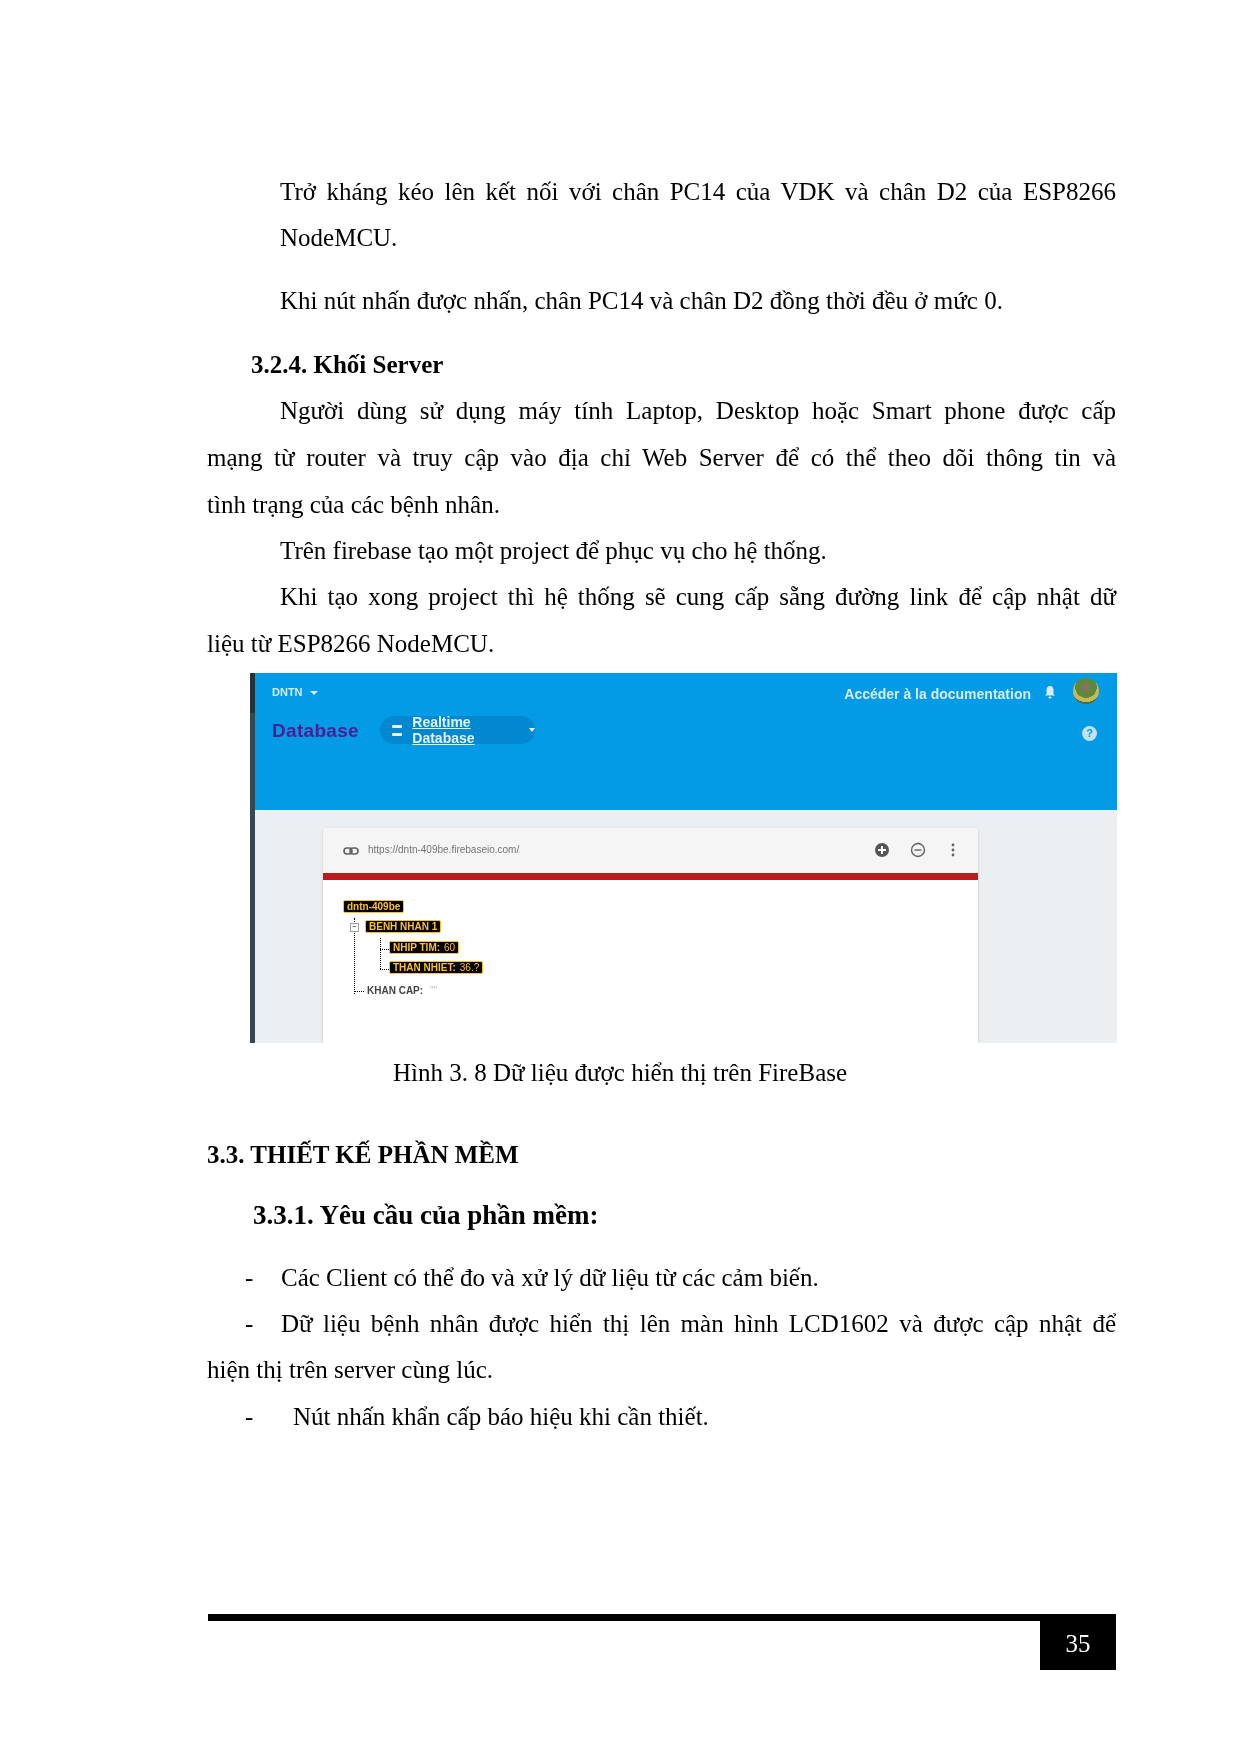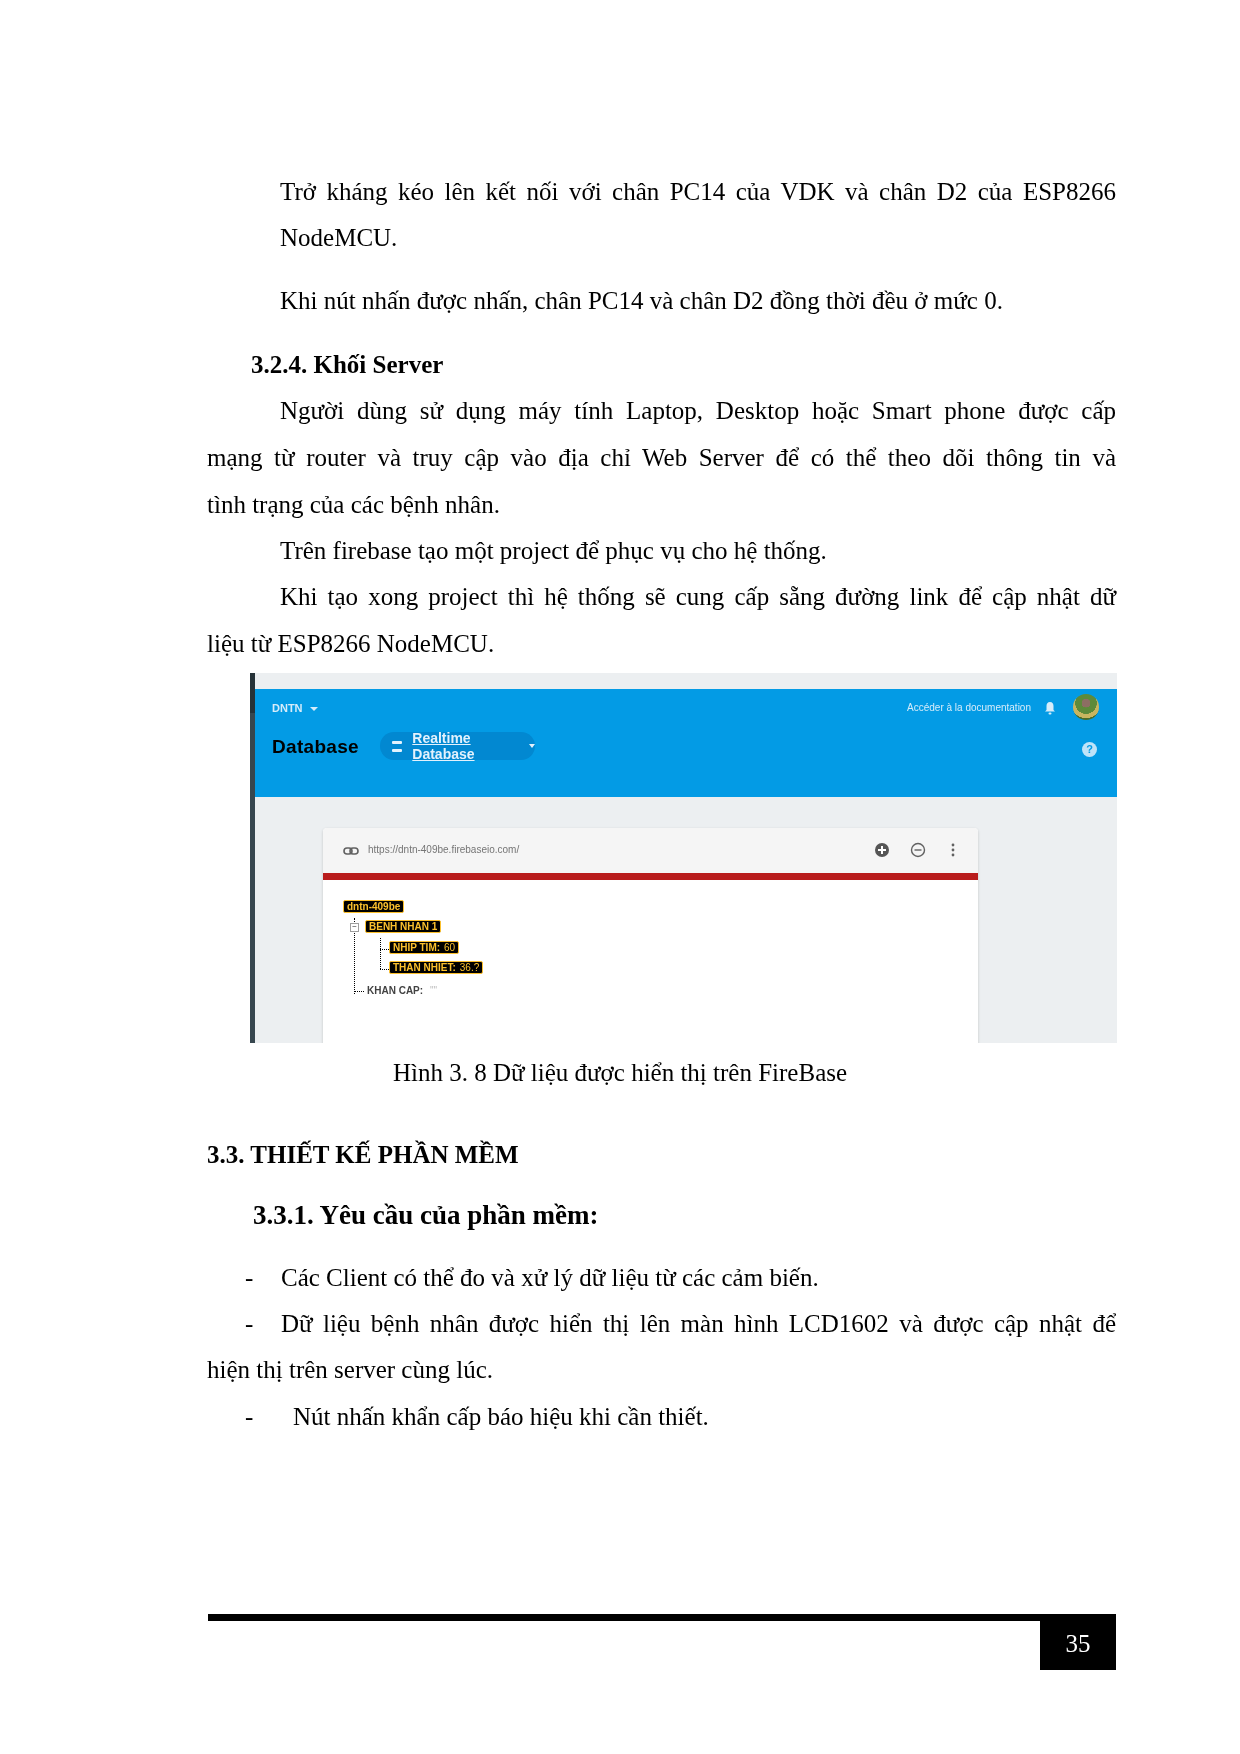--- a/index.html
+++ b/index.html
@@ -7,37 +7,37 @@
          font-family: "Liberation Serif", serif; color: #000; }
   .p { position: absolute; font-size: 25px; line-height: 30px; white-space: nowrap; }
   .h-bold { font-weight: bold; }
   .just { text-align: justify; text-align-last: justify; white-space: normal; }
 
   
   .fig { position: absolute; left: 250px; top: 673px; width: 867px; height: 370px;
          background: #eceff1; overflow: hidden; font-family: "Liberation Sans", sans-serif; }
   .fig-leftbar { position: absolute; left: 0; top: 0; width: 5px; height: 370px; background: #37474f; }
   .fig-leftbar-top { position: absolute; left: 0; top: 0; width: 5px; height: 40px; background: #263238; }
-  .fb-header { position: absolute; left: 5px; top: 0; right: 0; height: 108px; background: #039be5; color: #fff; margin-top: 16px; }
+  .fb-header { position: absolute; left: 5px; top: 0; right: 0; height: 137px; background: #039be5; color: #fff; }
   .fb-project { position: absolute; left: 17px; top: 13px; font-size: 11px; font-weight: bold; color: #d6ecfa; }
   .fb-caret { display: inline-block; width: 0; height: 0; border-left: 4px solid transparent;
               border-right: 4px solid transparent; border-top: 4px solid #d6ecfa; margin-left: 7px; vertical-align: middle; }
-  .fb-title { position: absolute; left: 17px; top: 47px; font-size: 19px; font-weight: bold; color: #000000; letter-spacing: 0.3px; }
+  .fb-title { position: absolute; left: 17px; top: 47px; font-size: 19px; font-weight: bold; color: #4c1d95; letter-spacing: 0.3px; }
   .fb-dbselect { position: absolute; left: 125px; top: 43px; width: 155px; height: 28px; background: #0288d1;
                  border-radius: 14px; display: flex; align-items: center; }
   .fb-dbicon { margin-left: 12px; width: 12px; height: 11px; display: flex; flex-direction: column; justify-content: space-between; }
   .fb-dbicon span { display: block; height: 3px; background: #e3f2fd; border-radius: 1px; }
   .fb-dblabel { font-size: 14px; color: #e3f2fd; margin-left: 10px; font-weight: bold; text-decoration: underline; }
   .fb-dbcaret { display: inline-block; width: 0; height: 0; border-left: 3.5px solid transparent;
                 border-right: 3.5px solid transparent; border-top: 4px solid #e3f2fd; margin-left: 10px; }
   .fb-tabs { position: absolute; left: 17px; top: 82px; display: flex; }
   .fb-tab { font-size: 11px; font-weight: bold; color: #bfe3f8; margin-right: 24px; position: relative; height: 35px; }
   .fb-tab.active { color: #ffffff; }
   .fb-tab.active::after { content: ""; position: absolute; left: -2px; right: -2px; bottom: 0; height: 3px; background: #fff; border-radius: 2px 2px 0 0; }
-  .fb-doc { position: absolute; right: 86px; top: 13px; font-size: 10px; font-weight: normal; color: #d6ecfa; }
+  .fb-doc { position: absolute; right: 86px; top: 13px; font-size: 14px; font-weight: bold; color: #d6ecfa; }
   .fb-bell { position: absolute; right: 61px; top: 12px; width: 12px; height: 14px; }
   .fb-avatar { position: absolute; right: 18px; top: 5px; width: 26px; height: 26px; border-radius: 50%;
                background: radial-gradient(circle at 50% 35%, #8d6e63 0 20%, #5d8a3a 21% 50%, #c8b560 51% 70%, #4a6b2a 71%); }
   .fb-help { position: absolute; right: 20px; top: 53px; width: 15px; height: 15px; border-radius: 50%; background: #bfe3f8;
              color: #039be5; font-size: 11px; font-weight: bold; text-align: center; line-height: 15px; }
 
   .card { position: absolute; left: 73px; top: 155px; width: 655px; height: 230px; background: #fff;
           border-radius: 4px 4px 0 0; box-shadow: 0 1px 3px rgba(0,0,0,0.18); }
   .card-bar { position: absolute; left: 0; top: 0; right: 0; height: 45px; background: #f5f5f5; border-bottom: 7px solid #b91c1c; border-radius: 4px 4px 0 0; }
   .link-icon { position: absolute; left: 20px; top: 15px; width: 16px; height: 16px; }

